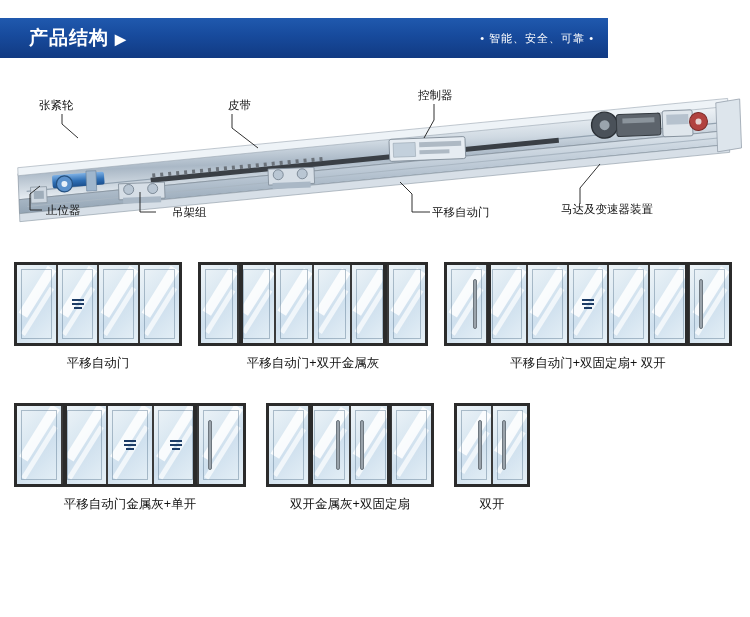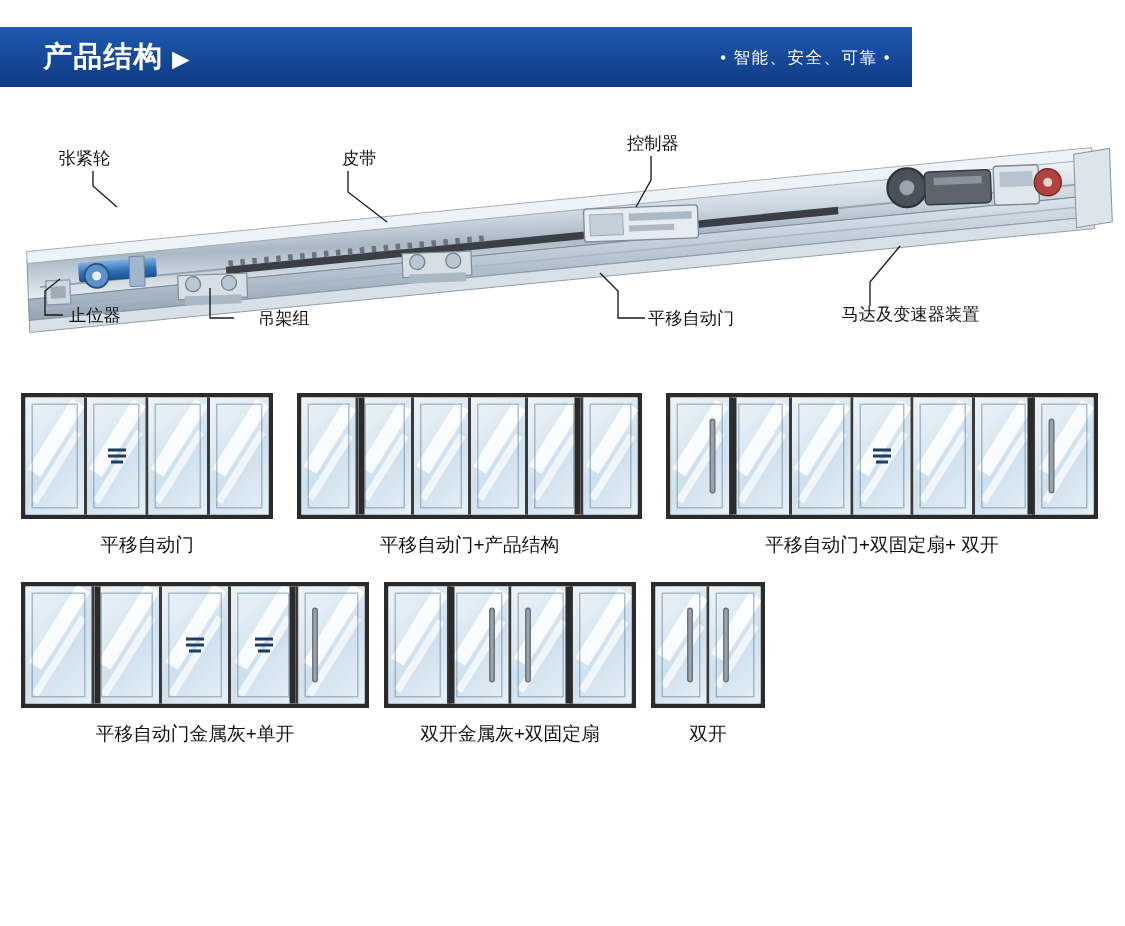--- a/index.html
+++ b/index.html
@@ -67,21 +67,21 @@
     left: 0; top: 262px;
     width: 750px;
   }
   .row {
     display: flex;
     align-items: flex-start;
     padding: 0 14px;
     gap: 0;
   }
   .row1 { gap: 16px; }
-  .row2 { gap: 10px; margin-top: 16px; }
+  .row2 { gap: 20px; margin-top: 31px; }
   .cell {
     display: flex;
     flex-direction: column;
     align-items: center;
   }
   .caption {
     margin-top: 9px;
     font-size: 12.5px;
     color: #111;
     white-space: nowrap;
@@ -365,21 +365,21 @@
               <span class="gl gl2"></span>
             </div>
           <div class="pane inner-border">
               <span class="gl"></span>
               <span class="gl gl2"></span>
             </div>
         </div>
         <div class="mullion" style="left:38px;"></div>
         <div class="mullion" style="right:38px;"></div>
       </div>
-      <div class="caption">平移自动门+产品结构</div>
+      <div class="caption">平移自动门+双开金属灰</div>
     </div>
 
     <div class="cell">
       <div class="door-frame" style="width:288px;height:84px;">
         <div class="panes">
           <div class="pane inner-border">
               <span class="gl"></span>
               <span class="gl gl2"></span>
             <span class="handle-v right"></span>
           </div>

